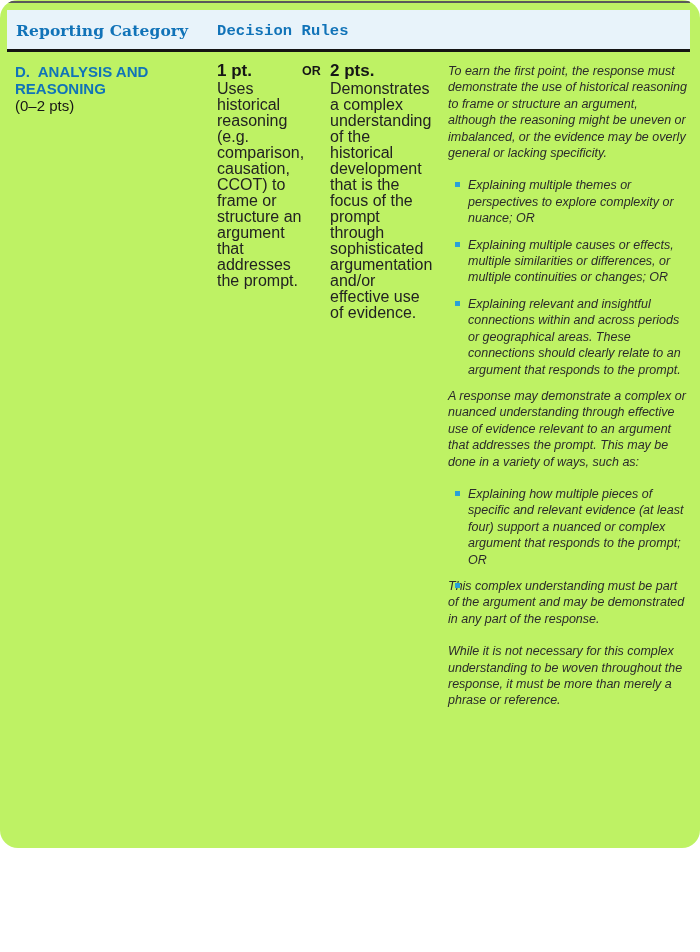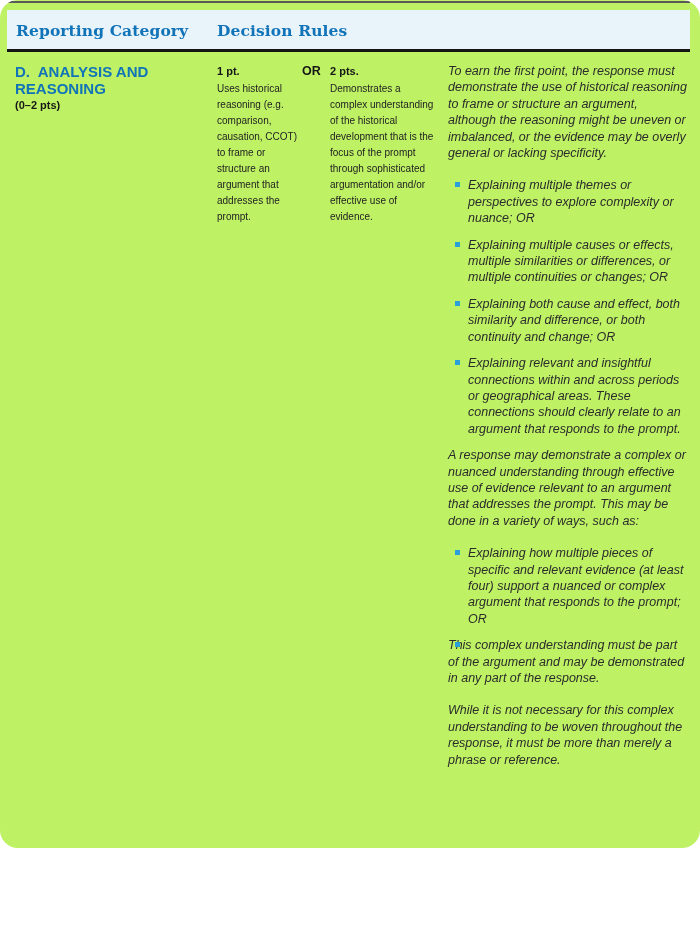--- a/index.html
+++ b/index.html
@@ -28,43 +28,43 @@
     font-family: "DejaVu Serif", serif;
     font-weight: bold;
     font-size: 15.5px;
     color: #1173b8;
     box-sizing: border-box;
     letter-spacing: 0.1px;
     padding-top: 2px;
   }
   .hcol1 { width: 210px; padding-left: 9px; }
   .hcol2 { width: 231px; padding-left: 5px; }
-  .hcol3 { flex: 1; }
+  .hcol3 { flex: 1; font-family: Liberation Mono, monospace; }
 
   .header-rule { height: 3px; background: #141414; }
 
   .body-row { display: flex; padding-top: 11px; }
 
   .col1 { width: 210px; box-sizing: border-box; padding-left: 8px; }
   .cat-title {
     width: 165px;
     color: #1173b8;
     font-weight: bold;
     font-size: 15px;
     line-height: 17px;
     white-space: pre-wrap;
   }
-  .cat-pts { color: #161616; font-weight: bold; font-size: 11px; line-height: 17px; }
+  .cat-pts { color: #161616; font-weight: normal; font-size: 15px; line-height: 17px; }
 
   .col2 { width: 231px; box-sizing: border-box; display: flex; }
   .crit-a { width: 85px; }
   .or-cell { width: 28px; font-weight: bold; font-size: 12.5px; color: #161616; padding-top: 1px; }
   .crit-b { width: 106px; }
-  .crit-pts { font-weight: bold; font-size: 11px; line-height: 16px; color: #161616; margin-bottom: 2px; }
-  .crit-text { font-size: 10px; line-height: 16px; color: #222222; }
+  .crit-pts { font-weight: bold; font-size: 17px; line-height: 16px; color: #161616; margin-bottom: 2px; }
+  .crit-text { font-size: 16px; line-height: 16px; color: #222222; }
 
   .col3 {
     width: 242px;
     box-sizing: border-box;
     padding-right: 2px;
     font-style: italic;
     font-size: 12.5px;
     line-height: 16.4px;
     color: #2b2b2b;
   }
@@ -132,24 +132,20 @@
           <li>
             <span class="bullet-marker"></span>
             <span>Explaining multiple themes or perspectives to explore complexity or nuance; OR</span>
           </li>
           <li>
             <span class="bullet-marker"></span>
             <span>Explaining multiple causes or effects, multiple similarities or differences, or multiple continuities or changes; OR</span>
           </li>
           <li>
             <span class="bullet-marker"></span>
-            <span>Explaining both cause and effect, both similarity and difference, or both continuity and change; OR</span>
-          </li>
-          <li>
-            <span class="bullet-marker"></span>
             <span>Explaining relevant and insightful connections within and across periods or geographical areas. These connections should clearly relate to an argument that responds to the prompt.</span>
           </li>
         </ul>
 
         <p class="after-list">A response may demonstrate a complex or nuanced understanding through effective use of evidence relevant to an argument that addresses the prompt. This may be done in a variety of ways, such as:</p>
 
         <ul>
           <li>
             <span class="bullet-marker"></span>
             <span><span>Explaining how multiple pieces of specific and relevant evidence (at least </span><span class="bold-word">four</span><span>) support a nuanced or complex argument that responds to the prompt; OR</span></span>

